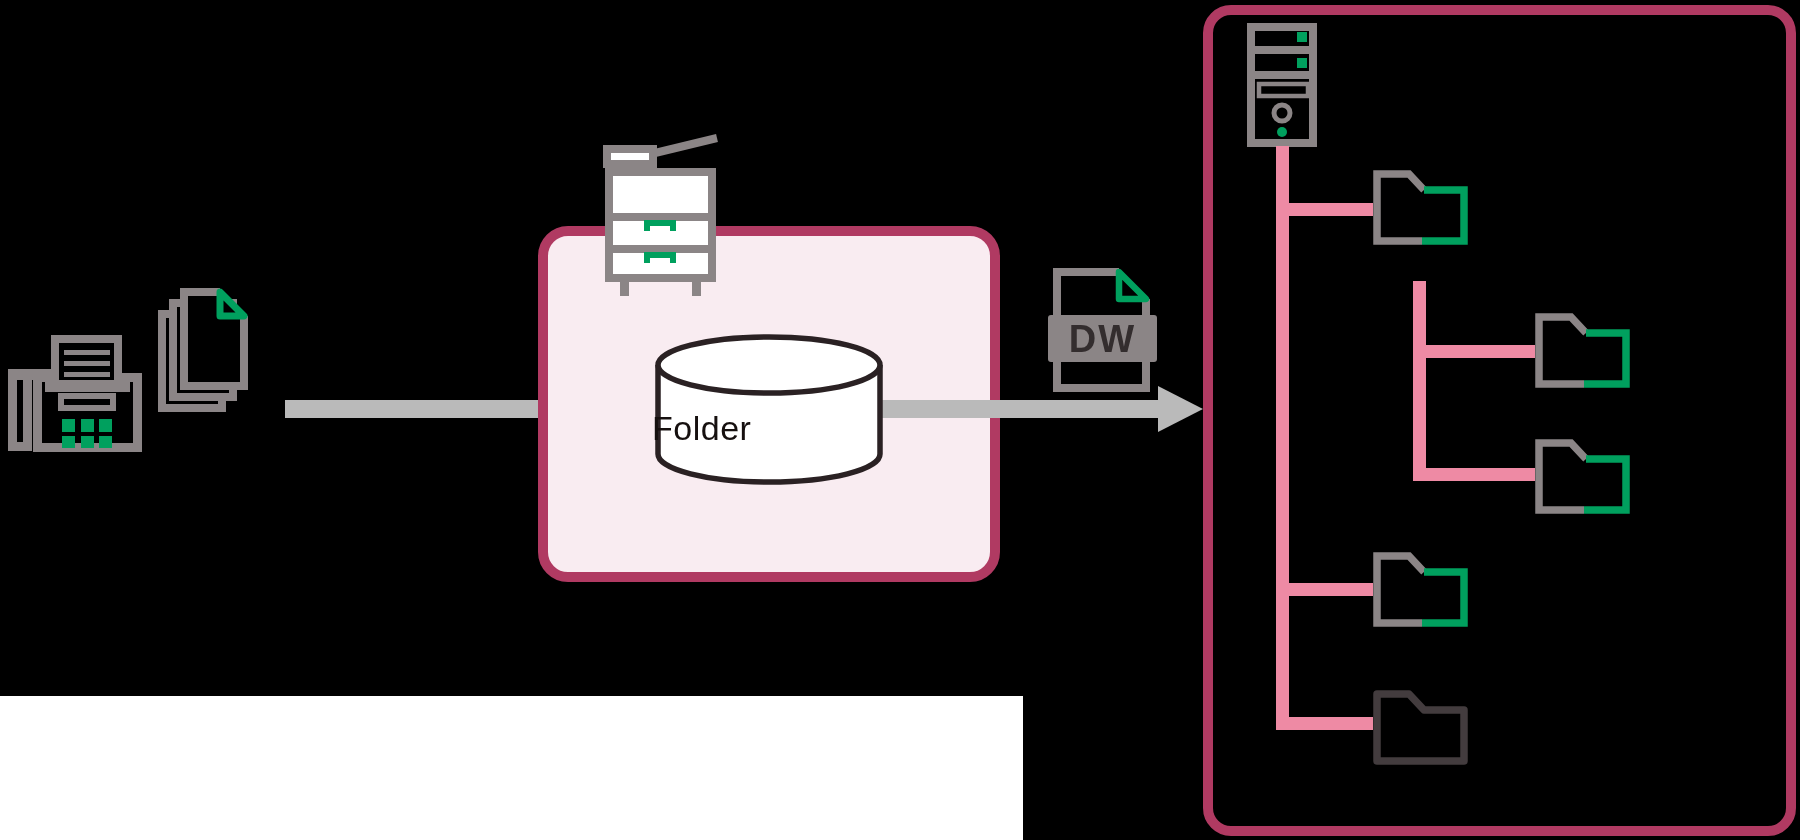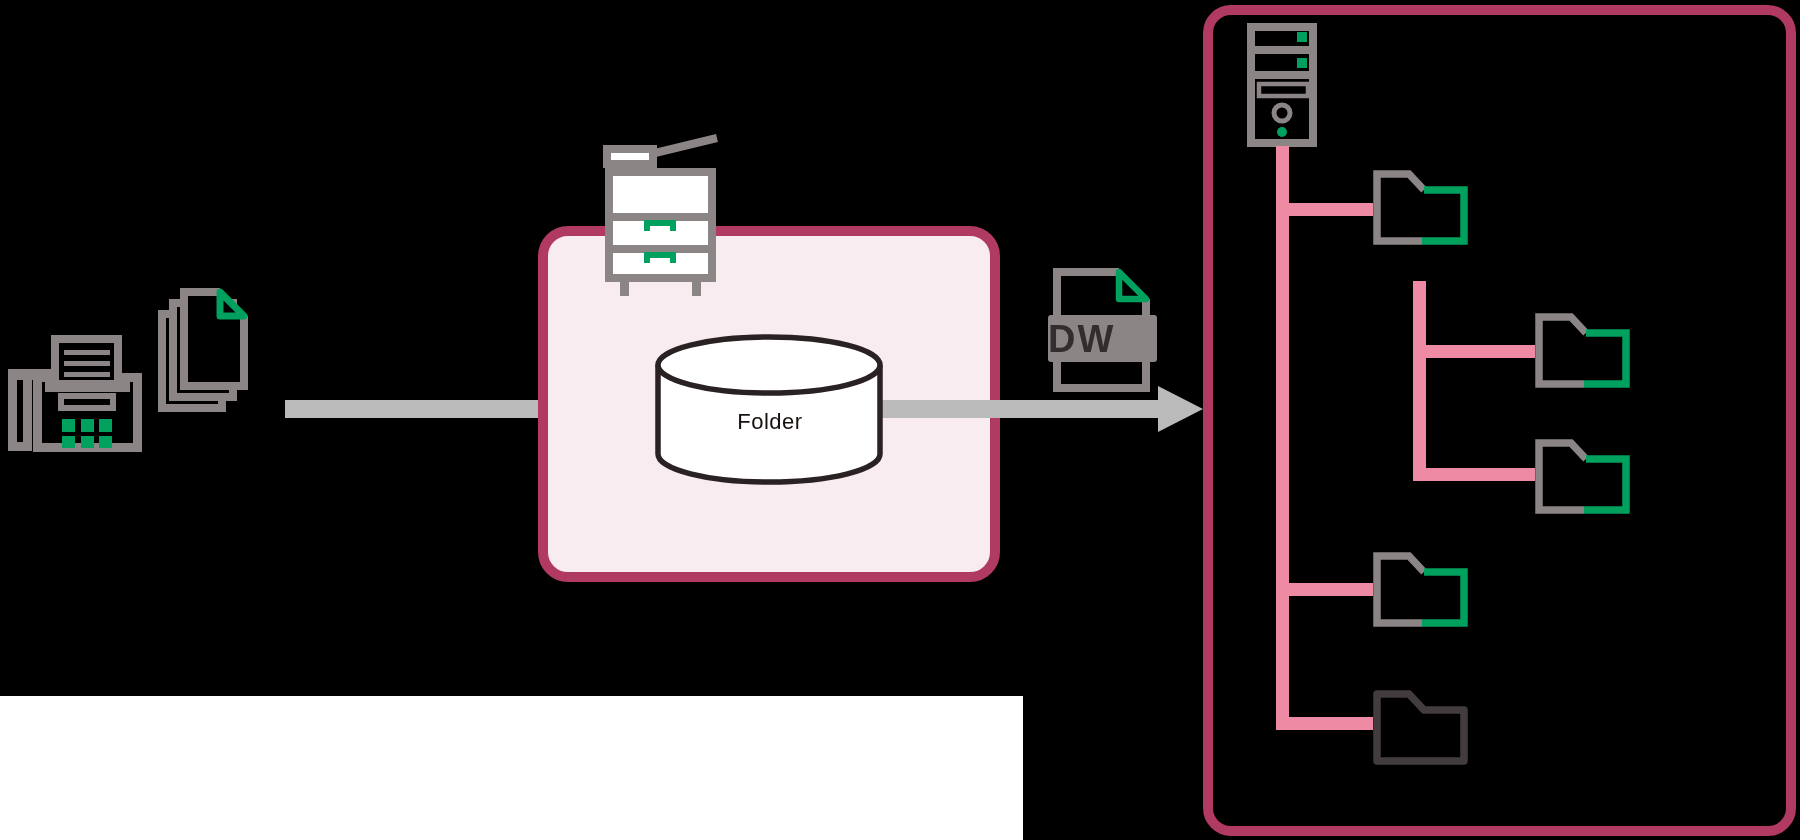--- a/index.html
+++ b/index.html
@@ -34,25 +34,25 @@
   .tree-line{background:#ee8aa4;}
   #tree-trunk{left:1276px;top:146px;width:13px;height:584px;}
   #tree-branch-1{left:1283px;top:203px;width:90px;height:13px;}
   #tree-subtrunk{left:1413px;top:281px;width:13px;height:200px;}
   #tree-branch-1a{left:1420px;top:345px;width:115px;height:13px;}
   #tree-branch-1b{left:1420px;top:468px;width:115px;height:13px;}
   #tree-branch-2{left:1283px;top:583px;width:90px;height:13px;}
   #tree-branch-3{left:1283px;top:717px;width:90px;height:13px;}
   
   .cyl-label{
-    left:652px;top:409px;width:236px;text-align:center;
-    font-size:22px;color:#16100f;letter-spacing:0.5px;
+    left:652px;top:409px;width:236px;text-align:left;
+    font-size:34px;color:#16100f;letter-spacing:0.5px;
   }
   .dw-label{
-    left:1048px;top:316px;width:109px;height:46px;line-height:46px;
+    left:1048px;top:316px;width:109px;height:46px;line-height:46px;text-align:center;
     font-size:38px;font-weight:600;color:#332d2e;letter-spacing:2px;
   }
 </style>
 </head>
 <body>
 
 <div class="canvas">
 
   <div class="abs white-strip"></div>
 

